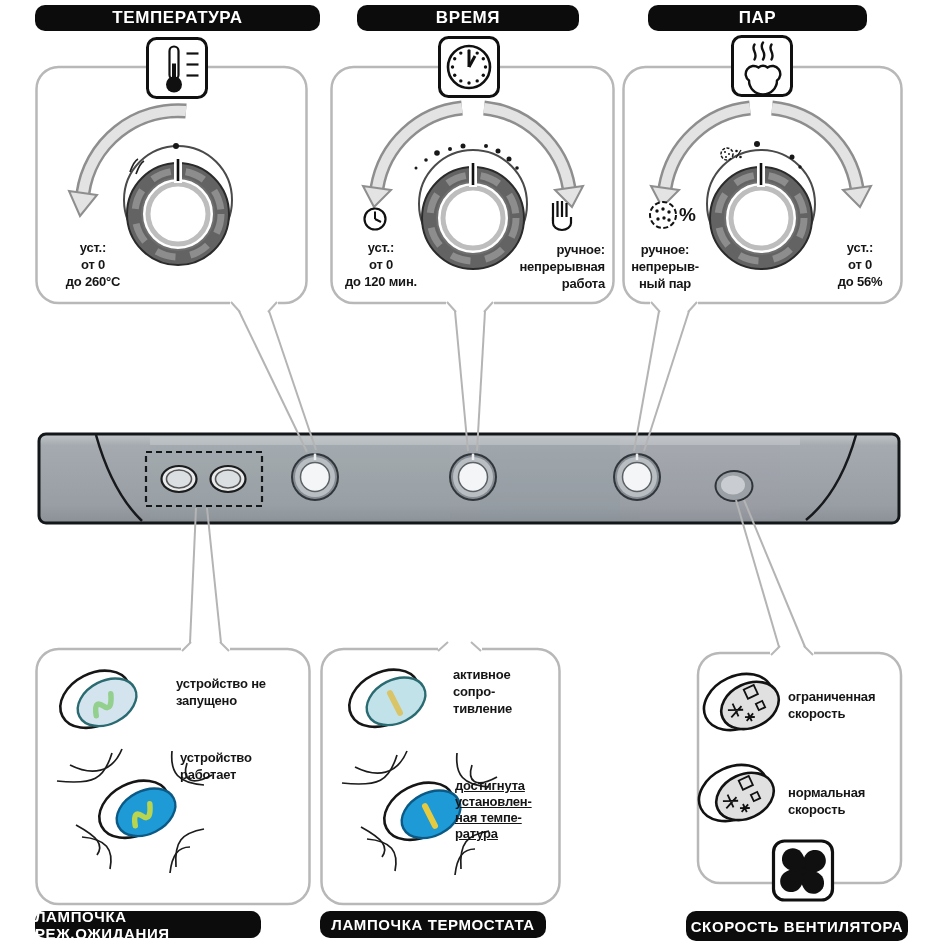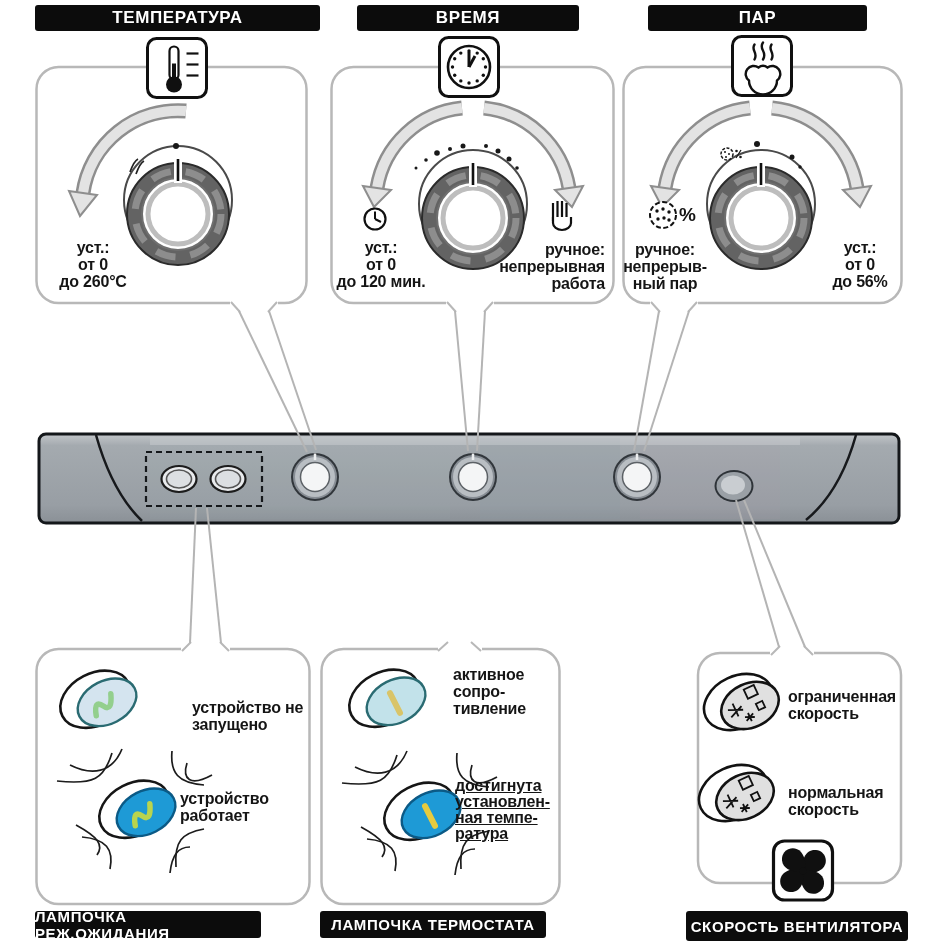--- a/index.html
+++ b/index.html
@@ -1,23 +1,23 @@
 <!DOCTYPE html>
 <html><head>
 <meta charset="utf-8">
 <style>
   html,body{margin:0;padding:0;background:#ffffff;}
   #stage{position:relative;width:941px;height:941px;background:#ffffff;overflow:hidden;
          font-family:"Liberation Sans",sans-serif;}
   #art{position:absolute;left:0;top:0;z-index:1;}
   .bar{position:absolute;z-index:3;background:#0c0c0c;color:#ffffff;display:flex;
        align-items:center;justify-content:center;font-weight:bold;font-size:17px;
-       letter-spacing:.6px;border-radius:3px;}
+       letter-spacing:.6px;border-radius:10px;}
   .bar.footer{font-size:15px;}
-  .lbl{position:absolute;z-index:3;color:#151515;font-weight:bold;font-size:16px;
+  .lbl{position:absolute;z-index:3;color:#151515;font-weight:bold;font-size:13px;
        line-height:17px;letter-spacing:-0.2px;}
   .lbl.center{text-align:center;}
   .lbl.right{text-align:right;}
   .lbl span{display:block;}
   .pct{position:absolute;z-index:3;color:#151515;font-weight:bold;font-size:19px;}
 </style>
 </head>
 <body>
 
 <div id="stage">
@@ -345,25 +345,25 @@
   <span>непрерыв-</span>
   <span>ный пар</span>
 </div>
 <div class="pct" style="left:679px;top:204px;">%</div>
 <div class="lbl center" style="left:813px;top:239px;width:94px;">
   <span>уст.:</span>
   <span>от 0</span>
   <span>до 56%</span>
 </div>
 
-<div class="lbl" style="left:192px;top:675px;width:125px;margin-top:24px;">
+<div class="lbl" style="left:176px;top:675px;width:125px;">
   <span>устройство не</span>
   <span>запущено</span>
 </div>
-<div class="lbl" style="left:180px;top:790px;width:125px;">
+<div class="lbl" style="left:180px;top:749px;width:125px;">
   <span>устройство</span>
   <span>работает</span>
 </div>
 <div class="lbl" style="left:453px;top:666px;width:105px;">
   <span>активное</span>
   <span>сопро-</span>
   <span>тивление</span>
 </div>
 <div class="lbl" style="left:455px;top:778px;width:105px;line-height:16px;text-decoration:underline;">
   <span>достигнута</span>

